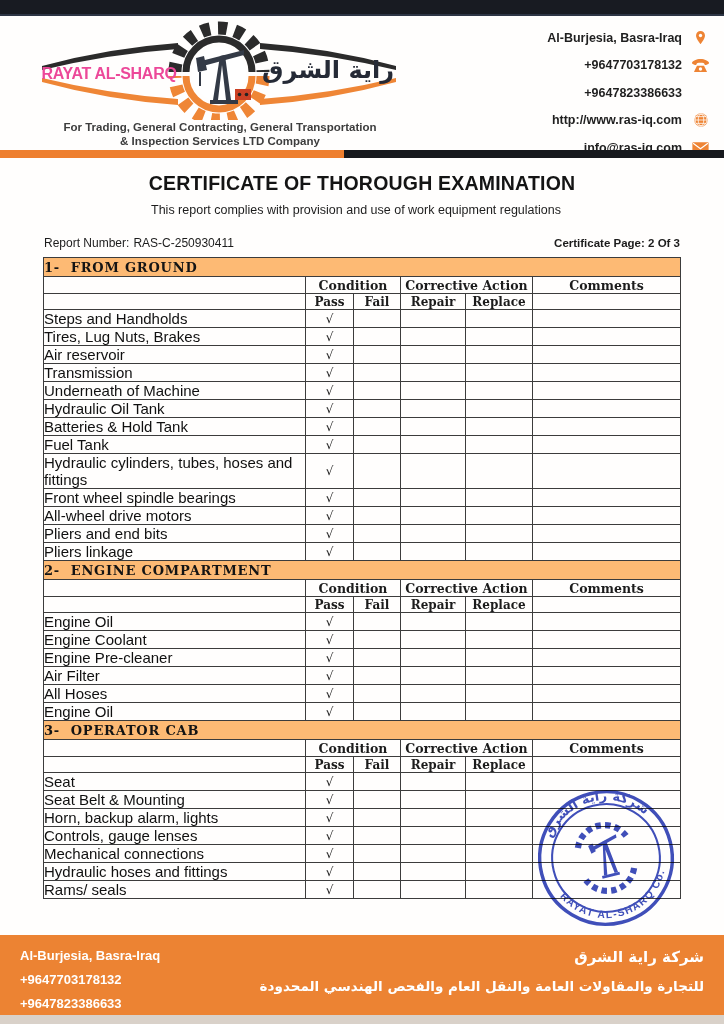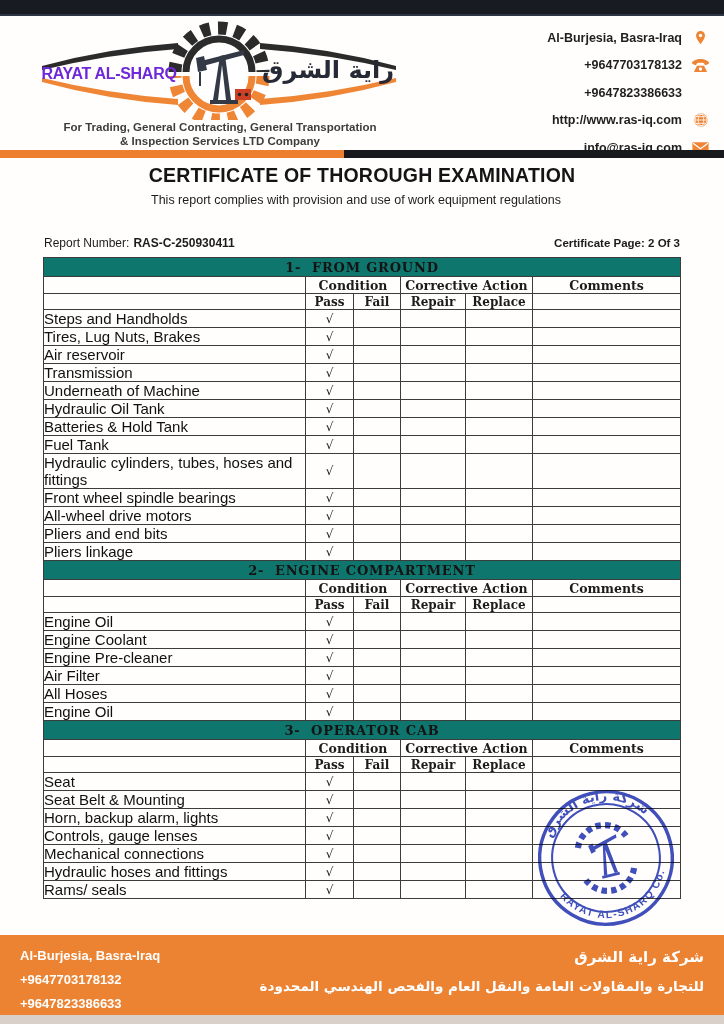--- a/index.html
+++ b/index.html
@@ -9,52 +9,52 @@
   }
   .page{position:absolute;inset:0;background:#fffefd;}
 
   
   .topbar{position:absolute;top:0;left:0;right:0;height:14px;background:#181b22;border-bottom:2px solid #2d3545;}
 
   
   .logo-block{position:absolute;left:38px;top:16px;width:362px;height:104px;}
   .logo-svg{position:absolute;left:0;top:0;width:362px;height:104px;}
   .logo-en{position:absolute;left:0;top:49px;width:142px;text-align:center;
-    font-weight:bold;font-size:16px;letter-spacing:-0.3px;color:#6d28d9;}
+    font-weight:bold;font-size:16px;letter-spacing:-0.3px;color:#ec4899;}
   .logo-ar{position:absolute;right:0;top:40px;width:138px;text-align:left;
     font-family:"DejaVu Sans",sans-serif;font-weight:bold;font-size:24px;color:#252a36;}
   .tagline{position:absolute;left:18px;top:120px;width:404px;text-align:center;
     font-size:11.5px;font-weight:bold;color:#3d3d3d;line-height:14px;}
 
   .contacts{position:absolute;right:14px;top:24px;}
   .contact-row{display:flex;justify-content:flex-end;align-items:center;height:27.5px;}
   .contact-text{font-size:12.5px;font-weight:600;color:#1f1f1f;}
   .icon-slot{width:19px;height:18px;margin-left:9px;display:flex;align-items:center;justify-content:center;}
 
   
   .divider{position:absolute;top:150px;left:0;right:0;height:8px;}
   .divider .orange{position:absolute;left:0;top:0;bottom:0;width:344px;background:#ee7f2f;}
   .divider .black{position:absolute;left:344px;right:0;top:0;bottom:0;background:#17191d;}
 
   
   .title-block{position:absolute;top:164px;left:0;right:0;text-align:center;}
-  .title-block h1{margin:0;font-size:19.5px;font-weight:bold;color:#141414;letter-spacing:.2px;}
+  .title-block h1{margin:8px;font-size:19.5px;font-weight:bold;color:#141414;letter-spacing:.2px;}
   .title-block p{margin:6px 12px 0 0;font-size:12.5px;color:#1d1d1d;}
 
   
   .report-line{position:absolute;top:236px;left:44px;right:44px;display:flex;
     justify-content:space-between;align-items:baseline;font-size:12px;}
-  .report-number-val{font-weight:bold;margin-left:4px;margin-top:44px;}
+  .report-number-val{font-weight:normal;margin-left:4px;margin-top:44px;}
   .page-info{font-weight:700;font-size:11.5px;}
 
   
   .insp-table{position:absolute;top:257px;left:43px;width:637px;border-collapse:collapse;table-layout:fixed;}
   .insp-table td{border:1px solid #3c3c3c;padding:0;overflow:hidden;}
-  .td-section{background:#0f766e;font-family:"DejaVu Serif",serif;font-weight:bold;
-    font-size:13px;height:18px;text-align:center;letter-spacing:.8px;color:#141414;white-space:pre;}
+  .td-section{background:#fdba74;font-family:"DejaVu Serif",serif;font-weight:bold;
+    font-size:13px;height:18px;text-align:left;letter-spacing:.8px;color:#141414;white-space:pre;}
   .td-group{font-family:"DejaVu Serif",serif;font-weight:bold;font-size:12.5px;height:16px;text-align:center;}
   .td-sub{font-family:"DejaVu Serif",serif;font-weight:bold;font-size:12px;height:15px;text-align:center;}
   .td-item{font-size:15px;height:17px;padding-left:6px;color:#101010;}
   .td-check{text-align:center;font-family:"DejaVu Sans",sans-serif;font-size:12px;color:#111;}
 
   
   .stamp{position:absolute;left:537px;top:789px;width:138px;height:138px;
     transform:rotate(-14deg);opacity:.9;mix-blend-mode:multiply;}
   .stamp text{fill:#2b3cb4;}
   .stamp .ar{font-family:"DejaVu Sans",sans-serif;font-weight:bold;font-size:19px;}

